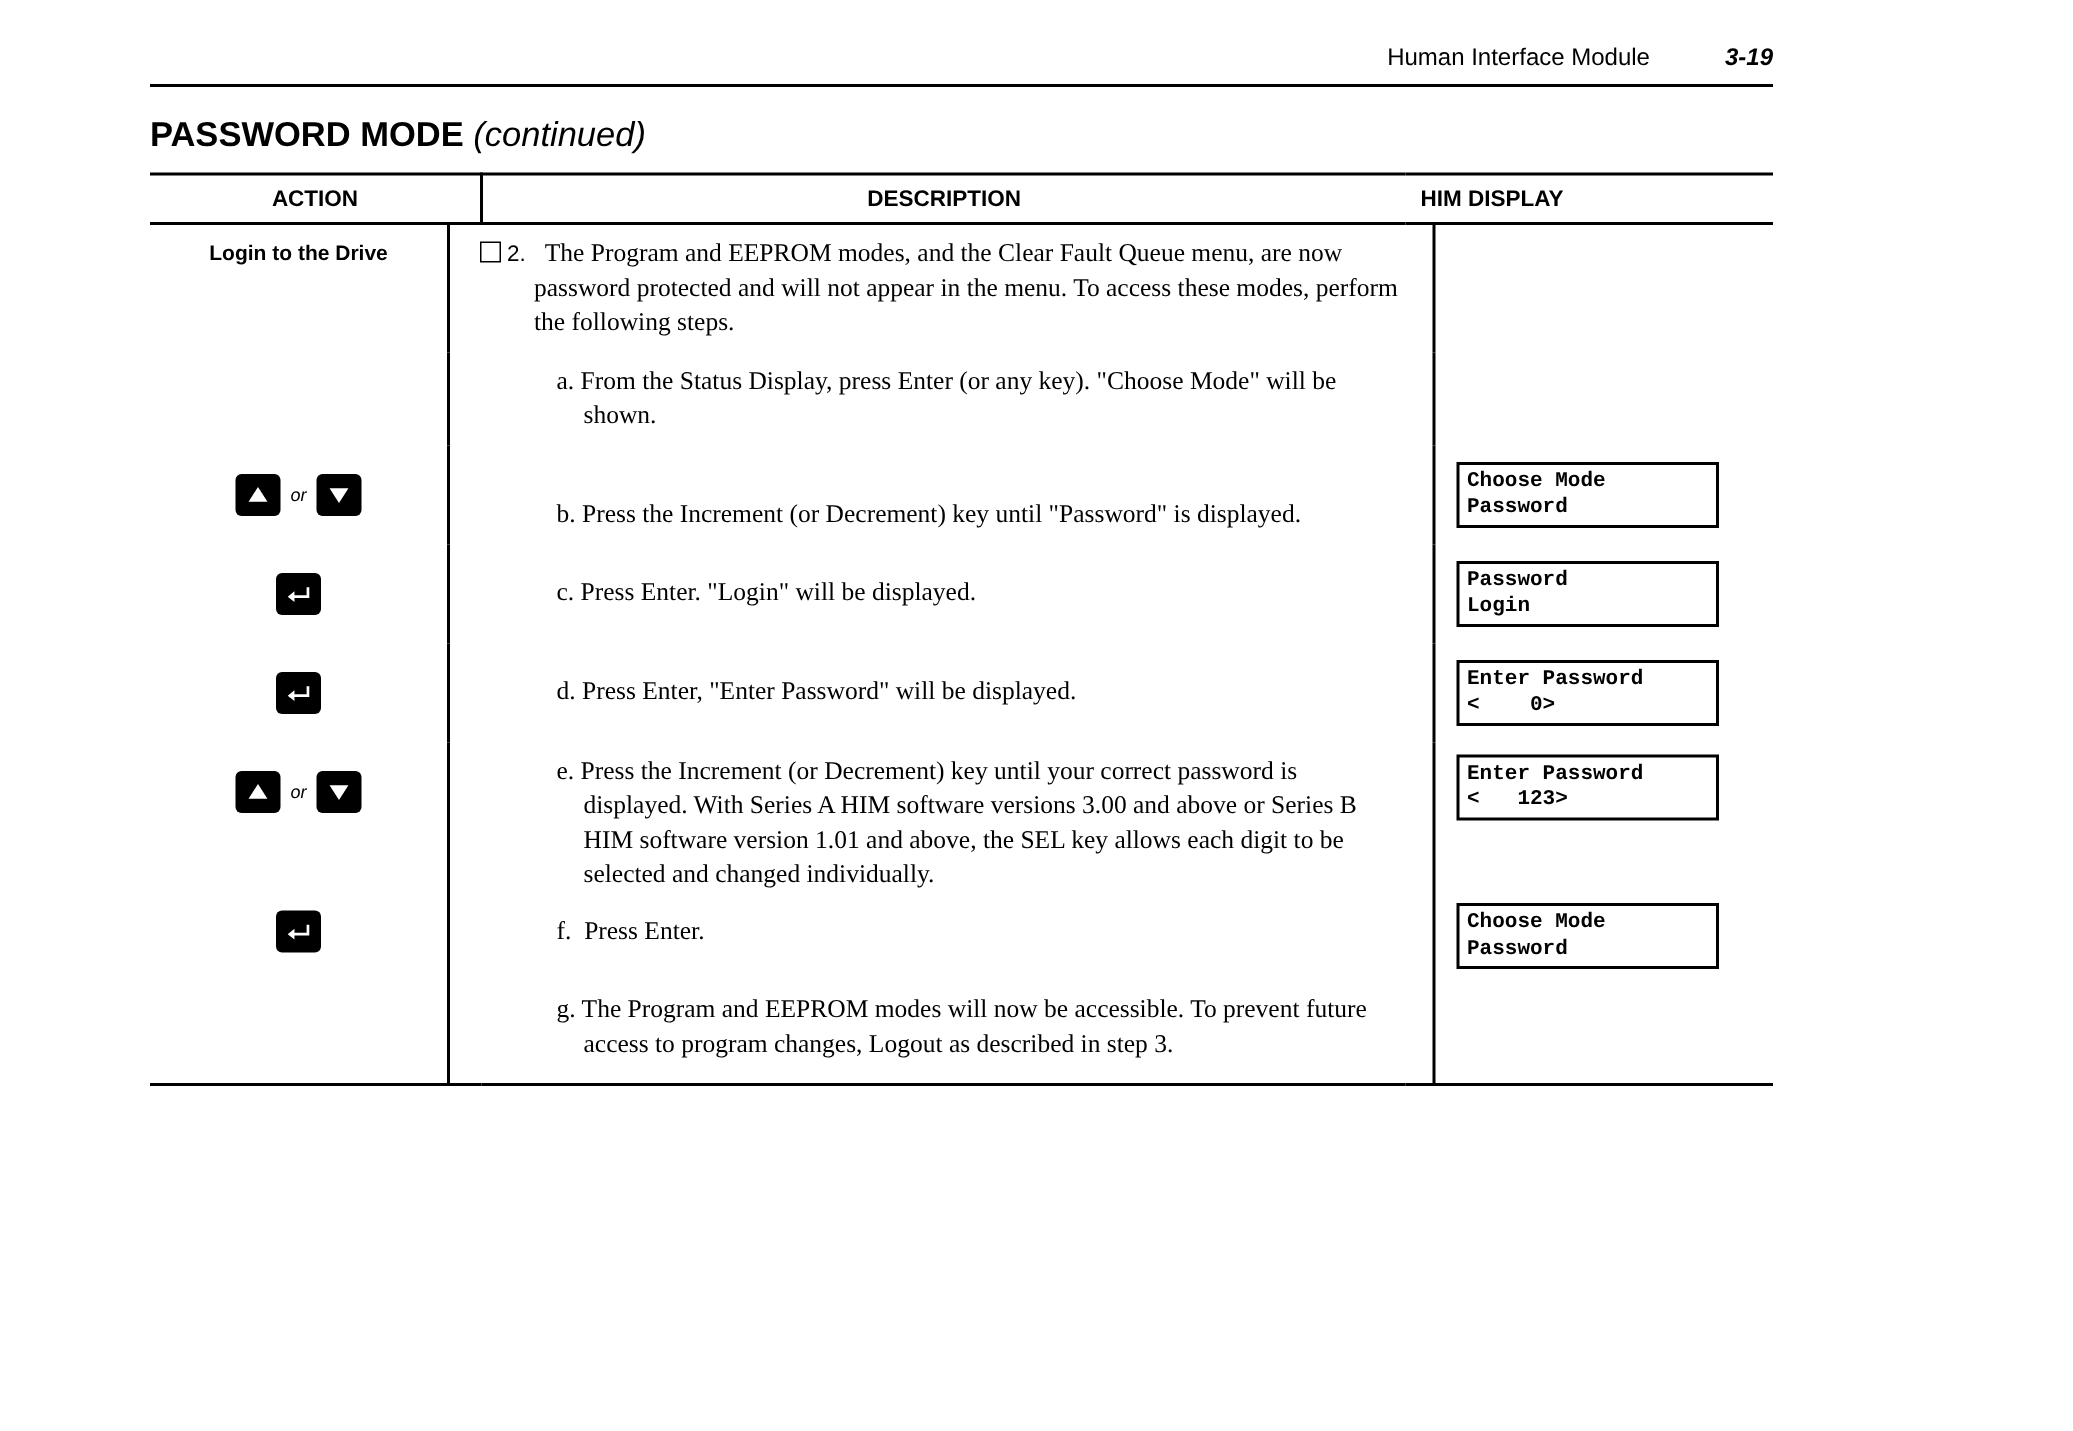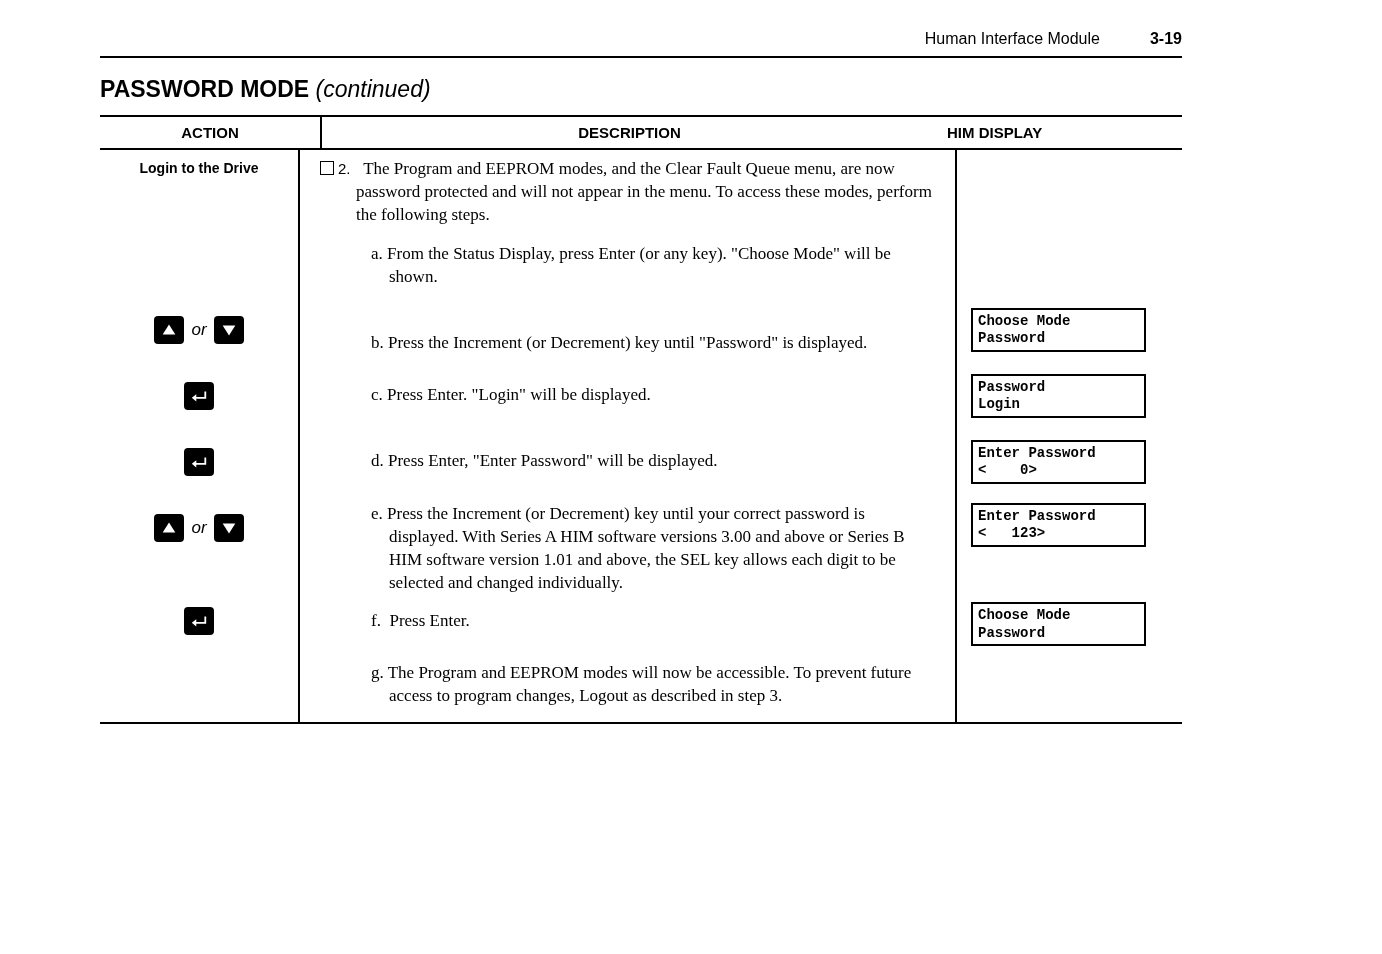--- a/index.html
+++ b/index.html
@@ -18,20 +18,21 @@
     display: flex;
     justify-content: flex-end;
     align-items: baseline;
     gap: 50px;
     padding-bottom: 8px;
     border-bottom: 2px solid #000;
   }
   .page-num {
     font-size: 16px;
     font-weight: bold;
+    font-style: italic;
   }
   .section-title {
     font-size: 23px;
     font-weight: bold;
     padding: 18px 0 12px 0;
   }
   .section-title .cont {
     font-weight: normal;
     font-style: italic;
   }
@@ -70,21 +71,21 @@
     font-weight: bold;
     text-align: center;
     padding: 10px 6px;
   }
   .action-icons {
     display: flex;
     justify-content: center;
     align-items: center;
     gap: 7px;
     height: 50px;
-    font-size: 17px;
+    font-size: 12px;
     font-style: italic;
   }
   .key-icon {
     width: 30px;
     height: 28px;
     background: #000;
     border-radius: 4px;
     display: flex;
     align-items: center;
     justify-content: center;

